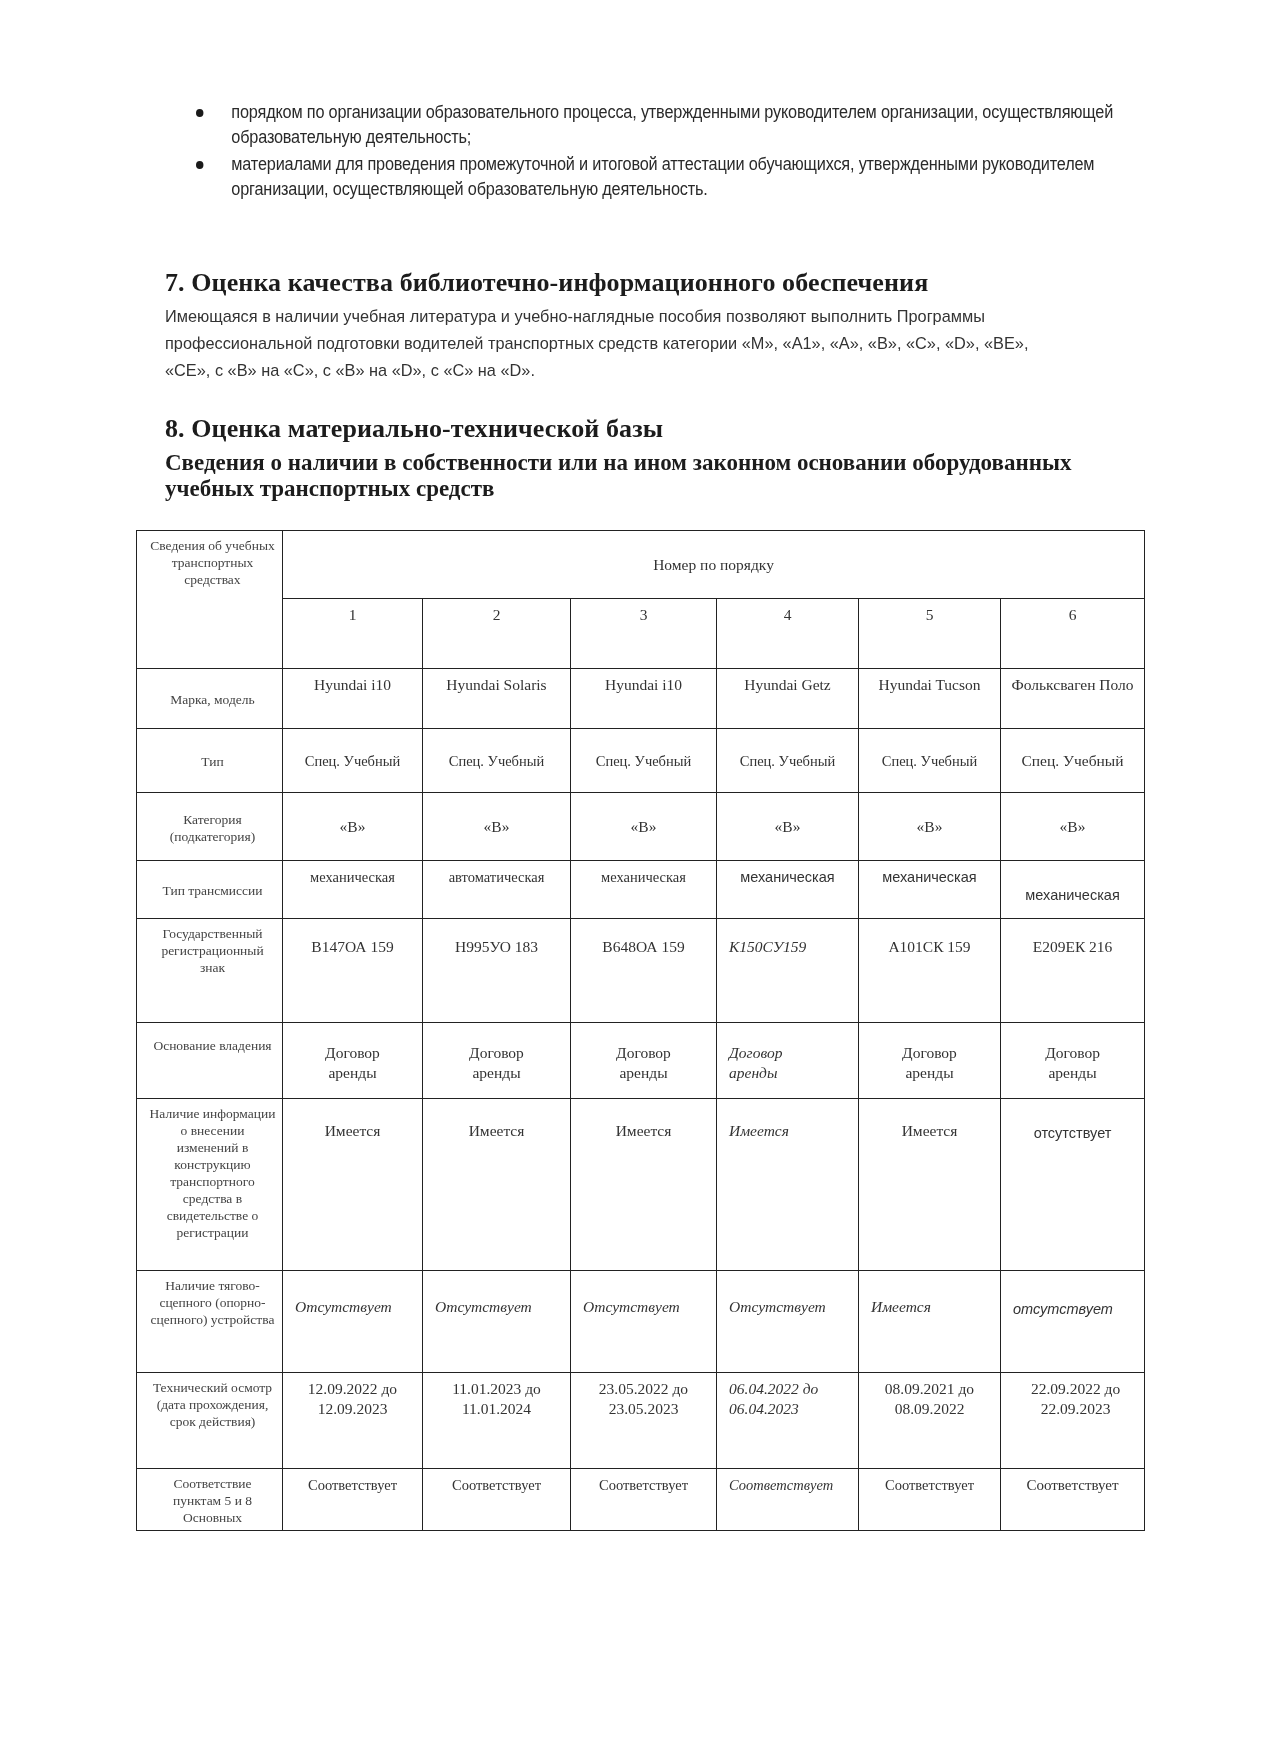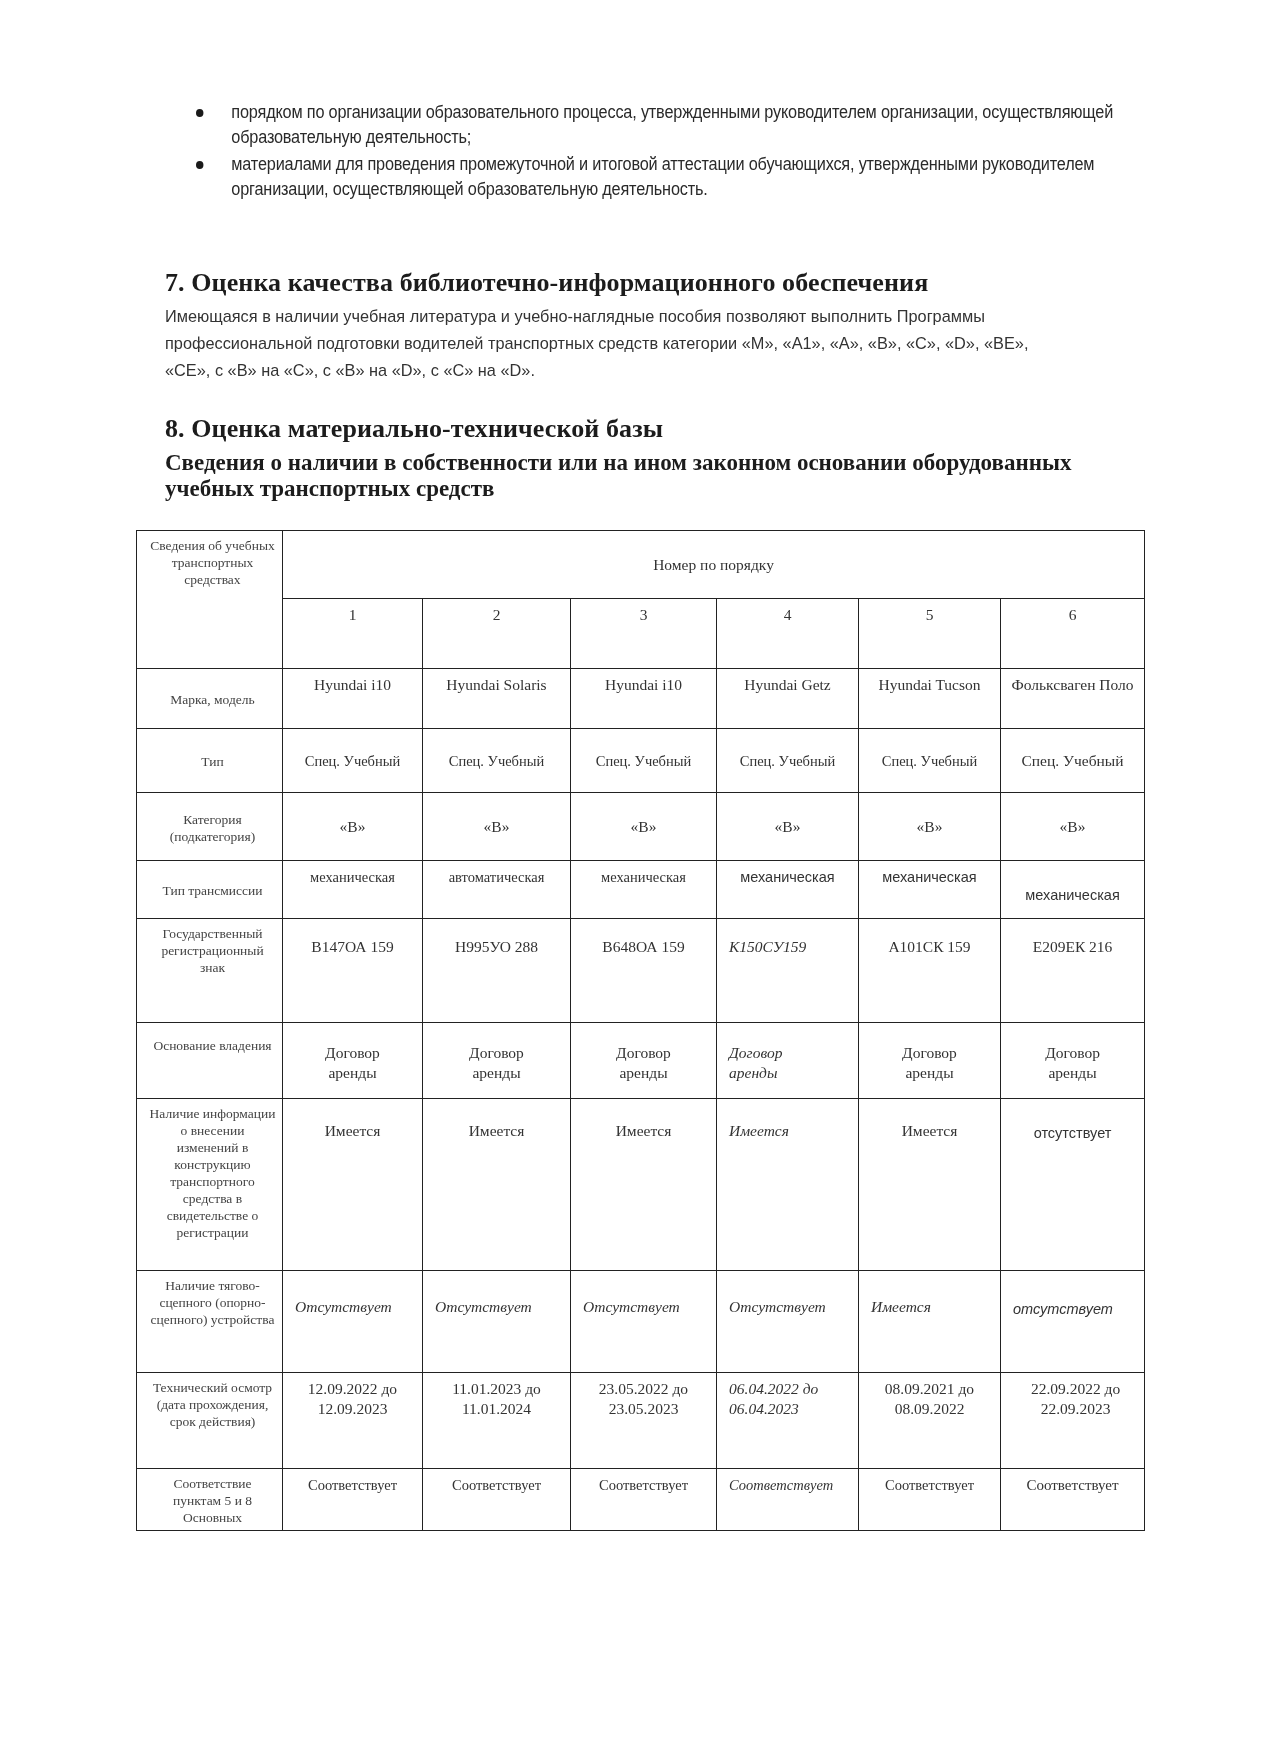--- a/index.html
+++ b/index.html
@@ -90,21 +90,21 @@
     <td style="font-size:14.5px">механическая</td>
     <td style="font-size:14.5px">автоматическая</td>
     <td style="font-size:14.5px">механическая</td>
     <td class="sans">механическая</td>
     <td class="sans">механическая</td>
     <td class="sans bottom-pad">механическая</td>
   </tr>
   <tr style="height:104px">
     <td class="lbl">Государственный регистрационный знак</td>
     <td style="padding-top:18px">В147ОА 159</td>
-    <td style="padding-top:18px">Н995УО 288</td>
+    <td style="padding-top:18px">Н995УО 183</td>
     <td style="padding-top:18px">В648ОА 159</td>
     <td class="left" style="padding-top:18px">К150СУ159</td>
     <td style="padding-top:18px">А101СК 159</td>
     <td style="padding-top:18px">Е209ЕК 216</td>
   </tr>
   <tr style="height:76px">
     <td class="lbl" style="padding-top:14px">Основание владения</td>
     <td style="padding-top:20px; padding-left:28px; padding-right:28px">Договор аренды</td>
     <td style="padding-top:20px; padding-left:28px; padding-right:28px">Договор аренды</td>
     <td style="padding-top:20px; padding-left:28px; padding-right:28px">Договор аренды</td>

